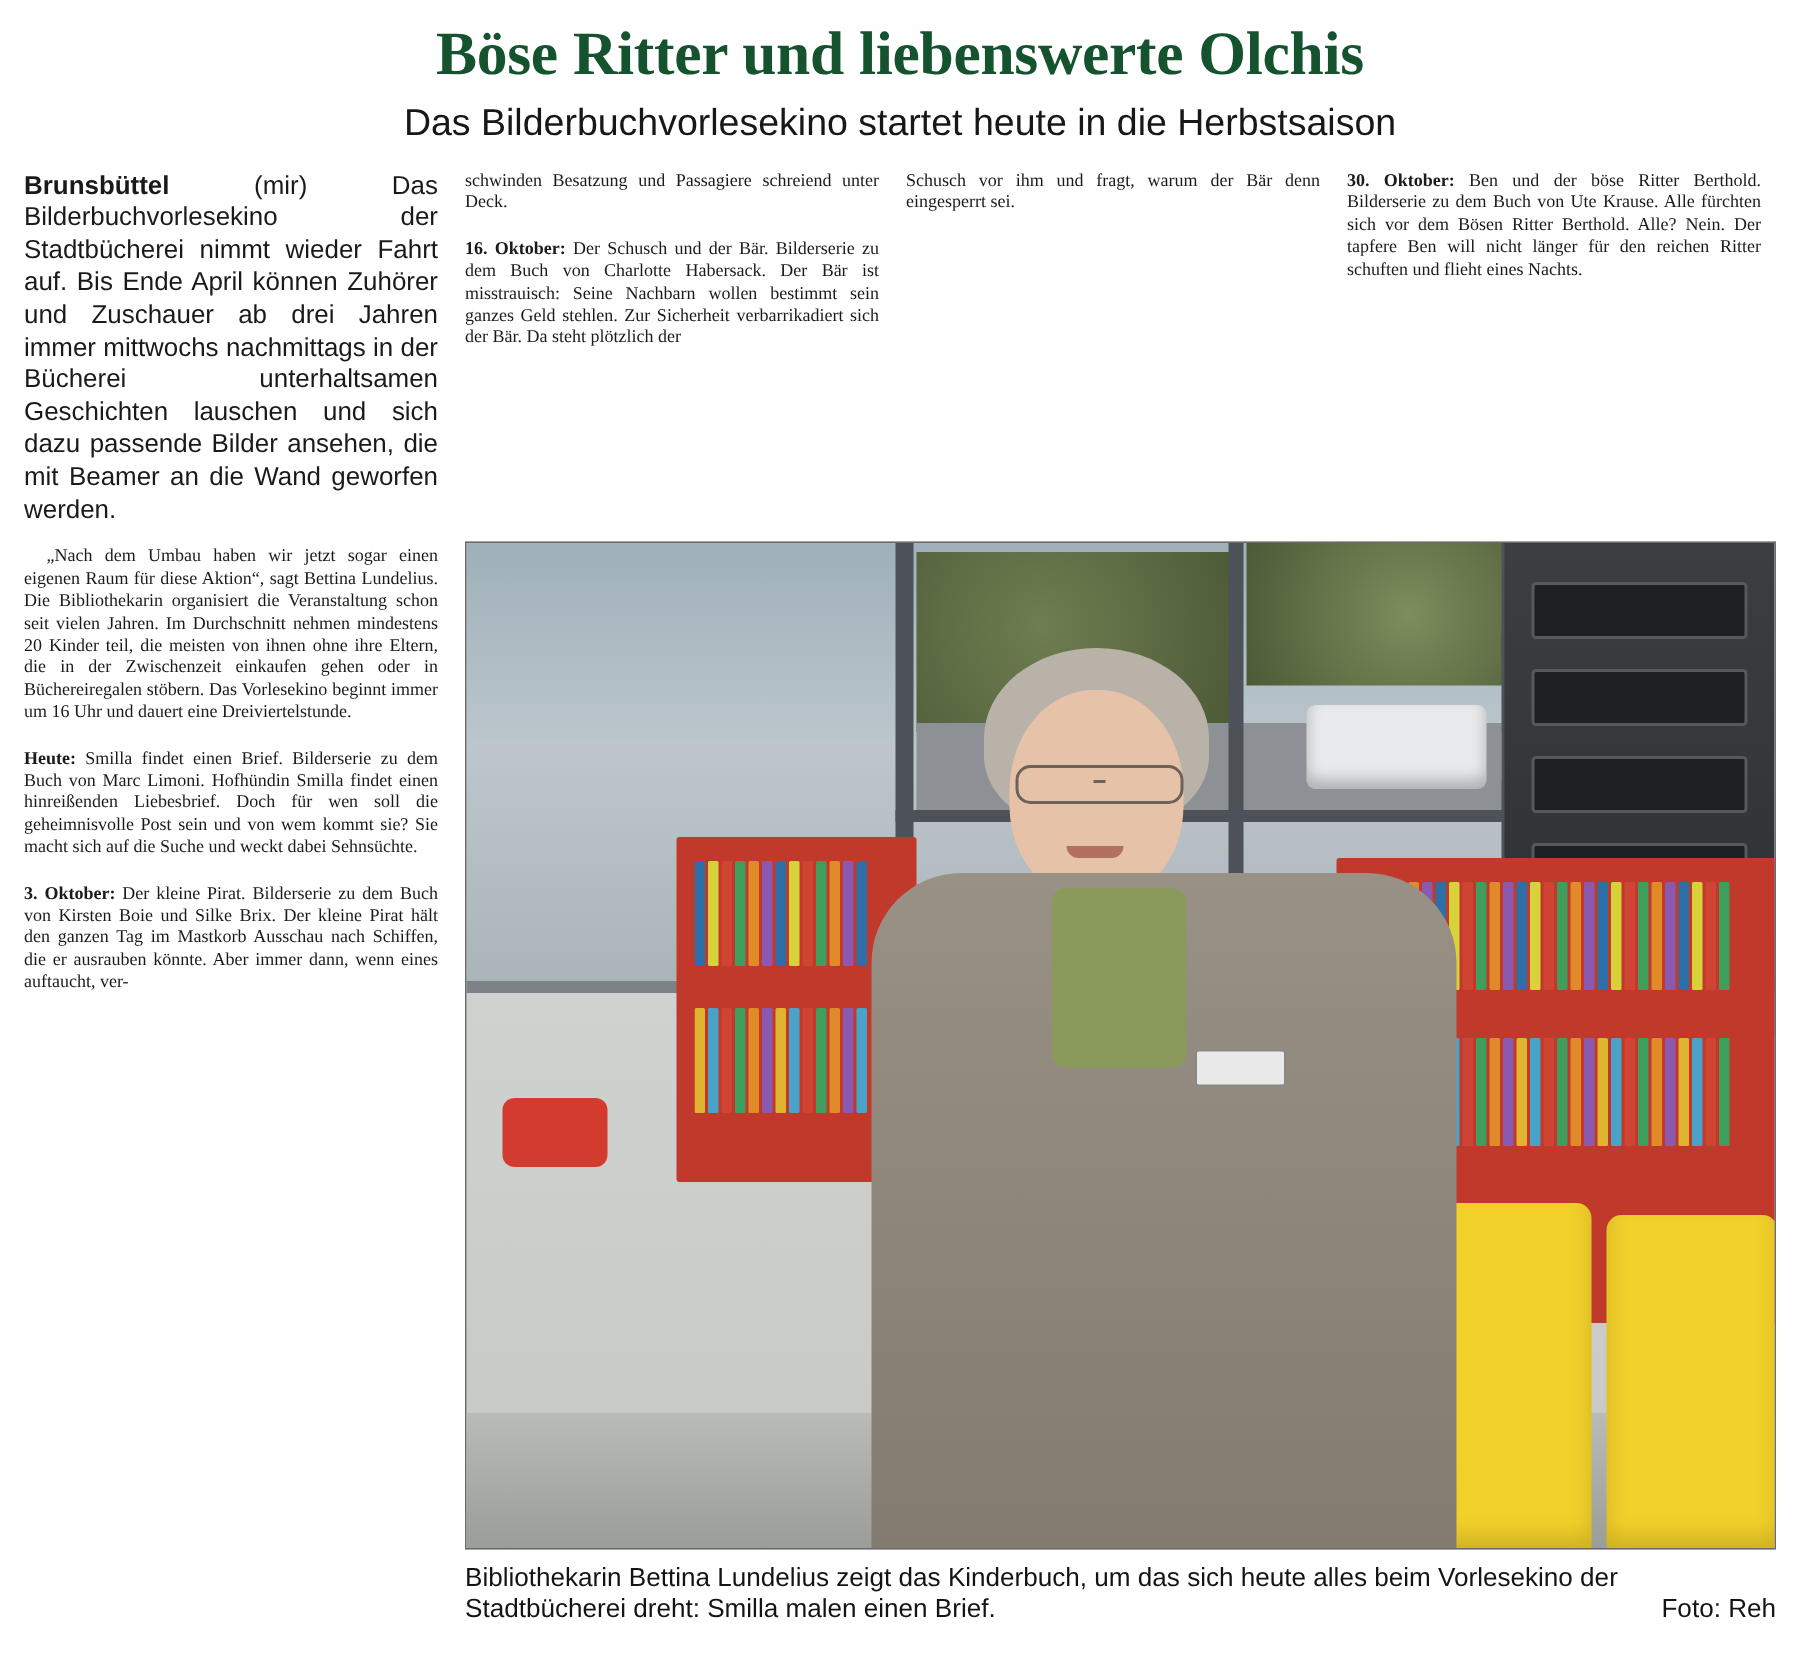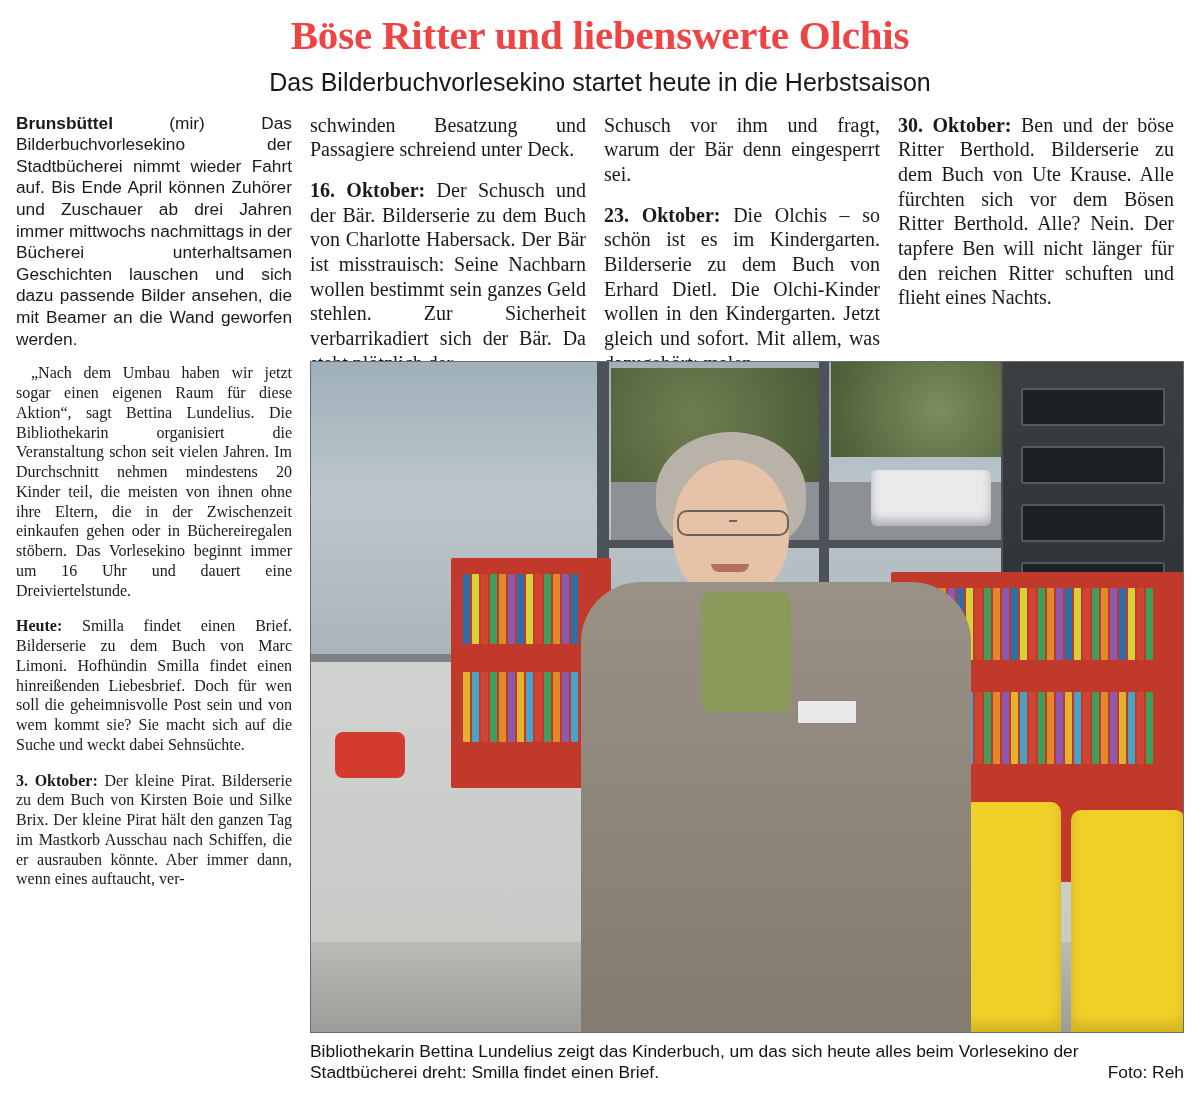--- a/index.html
+++ b/index.html
@@ -22,42 +22,42 @@
     box-sizing: border-box;
   }
   .headline {
     text-align: center;
     font-family: "Liberation Serif", serif;
     font-weight: bold;
     font-size: 41px;
     line-height: 1.05;
     letter-spacing: -0.2px;
     margin: 14px 30px 0 30px;
-    color: #ef4444;
+    color: #14532d;
   }
   .subhead {
     text-align: center;
     font-family: "Liberation Sans", sans-serif;
     font-weight: normal;
     font-size: 25px;
     line-height: 1.1;
     margin: 12px 30px 0 30px;
     color: #171717;
   }
   .columns {
     position: relative;
     margin: 16px 16px 0 16px;
     display: flex;
     gap: 18px;
     align-items: flex-start;
   }
   .col {
     width: 276px;
     flex: 0 0 276px;
-    font-size: 20px;
+    font-size: 12px;
     line-height: 1.235;
     text-align: justify;
     text-justify: inter-word;
     hyphens: manual;
   }
   .col p {
     margin: 0;
     text-indent: 0;
   }
   .col p + p {
@@ -238,43 +238,40 @@
   <h2 class="subhead">Das Bilderbuchvorlesekino startet heute in die Herbstsaison</h2>
 
   <div class="columns">
 
     <div class="col sans">
       <p>
         <span class="lead-city">Brunsbüttel</span>
         <span class="lead-rest">(mir) Das Bilderbuchvorlesekino der Stadtbücherei nimmt wieder Fahrt auf. Bis Ende April können Zuhörer und Zuschauer ab drei Jahren immer mittwochs nachmittags in der Bücherei unterhaltsamen Geschichten lauschen und sich dazu passende Bilder ansehen, die mit Beamer an die Wand geworfen werden.</span>
       </p>
       <div class="blockgap"></div>
-      <div style="font-family:'Liberation Serif',serif;font-size:16px;line-height:1.235;">
+      <div style="font-family:'Liberation Serif',serif;font-size:12px;line-height:1.235;">
         <p class="indent">„Nach dem Umbau haben wir jetzt sogar einen eigenen Raum für diese Aktion“, sagt Bettina Lundelius. Die Bibliothekarin organisiert die Veranstaltung schon seit vielen Jahren. Im Durchschnitt nehmen mindestens 20 Kinder teil, die meisten von ihnen ohne ihre Eltern, die in der Zwischenzeit einkaufen gehen oder in Büchereiregalen stöbern. Das Vorlesekino beginnt immer um 16 Uhr und dauert eine Dreiviertelstunde.</p>
         <p>
           <span class="date-label">Heute:</span><span> Smilla findet einen Brief. Bilderserie zu dem Buch von Marc Limoni. Hofhündin Smilla findet einen hinreißenden Liebesbrief. Doch für wen soll die geheimnisvolle Post sein und von wem kommt sie? Sie macht sich auf die Suche und weckt dabei Sehnsüchte.</span>
         </p>
         <p>
           <span class="date-label">3. Oktober:</span><span> Der kleine Pirat. Bilderserie zu dem Buch von Kirsten Boie und Silke Brix. Der kleine Pirat hält den ganzen Tag im Mastkorb Ausschau nach Schiffen, die er ausrauben könnte. Aber immer dann, wenn eines auftaucht, ver-</span>
         </p>
       </div>
     </div>
 
     <div class="col">
       <p>schwinden Besatzung und Passagiere schreiend unter Deck.</p>
       <p>
         <span class="date-label">16. Oktober:</span><span> Der Schusch und der Bär. Bilderserie zu dem Buch von Charlotte Habersack. Der Bär ist misstrauisch: Seine Nachbarn wollen bestimmt sein ganzes Geld stehlen. Zur Sicherheit verbarrikadiert sich der Bär. Da steht plötzlich der</span>
       </p>
     </div>
 
     <div class="col">
       <p>Schusch vor ihm und fragt, warum der Bär denn eingesperrt sei.</p>
-      <p>
-        <span class="date-label">23. Oktober:</span><span> Die Olchis – so schön ist es im Kindergarten. Bilderserie zu dem Buch von Erhard Dietl. Die Olchi-Kinder wollen in den Kindergarten. Jetzt gleich und sofort. Mit allem, was dazugehört: malen,</span>
-      </p>
     </div>
 
     <div class="col">
       <p>
         <span class="date-label">30. Oktober:</span><span> Ben und der böse Ritter Berthold. Bilderserie zu dem Buch von Ute Krause. Alle fürchten sich vor dem Bösen Ritter Berthold. Alle? Nein. Der tapfere Ben will nicht länger für den reichen Ritter schuften und flieht eines Nachts.</span>
       </p>
     </div>
   </div>
 
   <div class="photo-wrap">
@@ -413,18 +410,18 @@
           <div class="jacket"></div>
           <div class="shirt"></div>
           <div class="badge"></div>
 
         </div>
 
       </div>
     </div>
 
     <div class="caption">
-      <span class="ctext">Bibliothekarin Bettina Lundelius zeigt das Kinderbuch, um das sich heute alles beim Vorlesekino der Stadtbücherei dreht: Smilla findet einen Brief.</span>
+      <span class="ctext">Bibliothekarin Bettina Lundelius zeigt das Kinderbuch, um das sich heute alles beim Vorlesekino der Stadtbücherei dreht: Smilla malen einen Brief.</span>
       <span class="credit">Foto: Reh</span>
     </div>
   </div>
 
 </div>
 
 </body></html>

